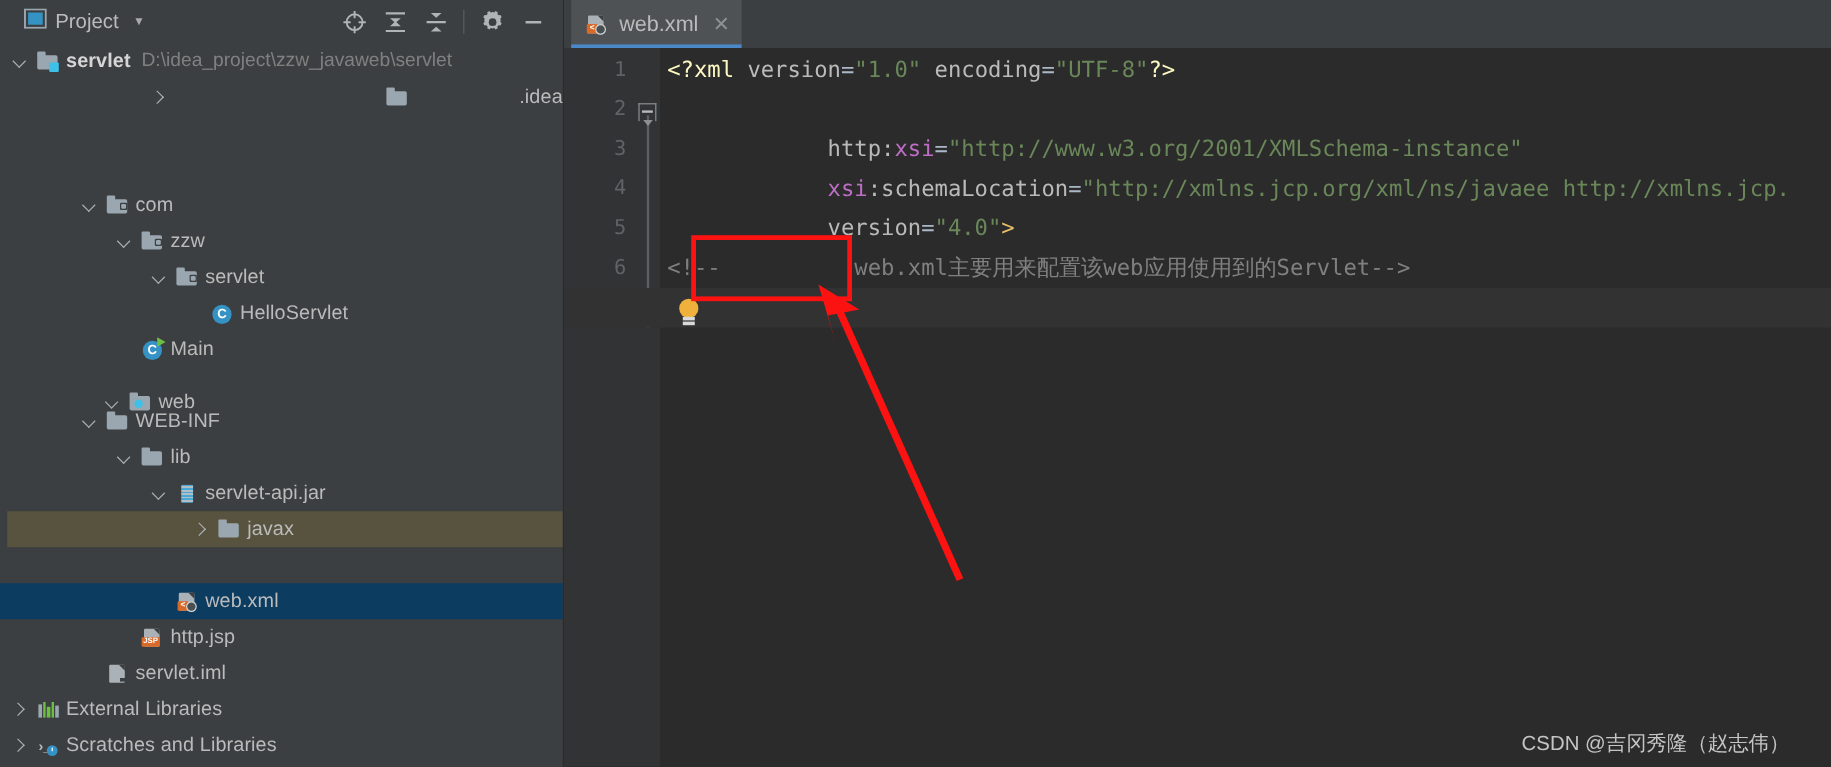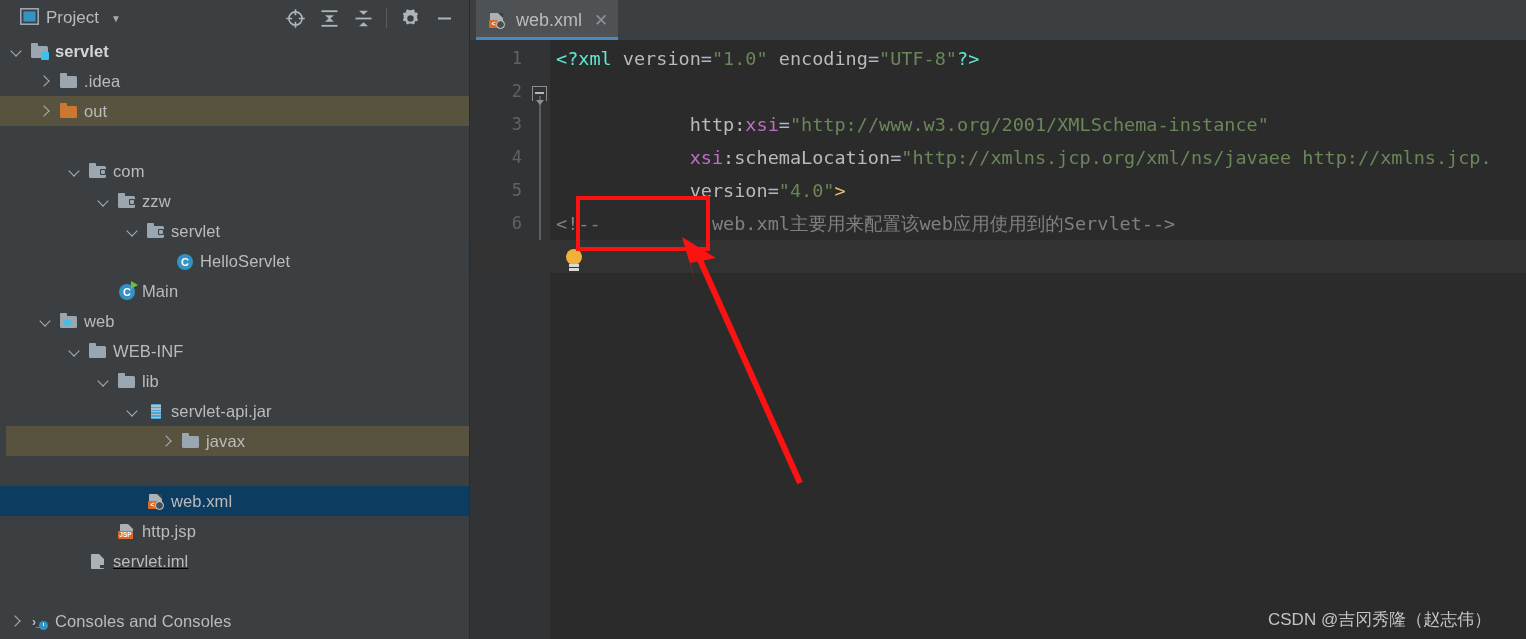--- a/index.html
+++ b/index.html
@@ -99,21 +99,21 @@
      width:0;height:0;border-left:4px solid transparent;border-right:4px solid transparent;border-top:5px solid #8a8f91; }
   .foldmark.botcap .box { border-top:none; }
   .foldmark.botcap::after { content:""; position:absolute; left:50%; top:-4px; margin-left:-4px;
      width:0;height:0;border-left:4px solid transparent;border-right:4px solid transparent;border-bottom:5px solid #8a8f91; }
 
   #lines { position:absolute; left:80px; top:0; right:0; bottom:0; }
   .cline { position:absolute; left:0; right:0; height:33px; line-height:33px;
            font-family:"DejaVu Sans Mono", monospace; font-size:18.5px; white-space:pre; color:#a9b7c6; }
   .cline .txt { padding-left:6px; display:inline-block; }
   .curline-bg { position:absolute; left:-80px; right:0; top:0; height:33px; background:#323232; }
-  .tok-pi     { color:#5eead4; }
+  .tok-pi     { color:#fef9c3; }
   .tok-tag    { color:#e8bf6a; }
   .tok-attr   { color:#bababa; }
   .tok-ns     { color:#bc6ec5; }
   .tok-str    { color:#6a8759; }
   .tok-eq     { color:#a9b7c6; }
   .tok-cmt    { color:#808080; }
   .hl-tag { background:#344134; }
   .caret { display:inline-block; width:2px; height:21px; background:#cfcfcf; vertical-align:-4px; }
 
   
@@ -187,38 +187,30 @@
     <div id="tree">
         <div class="row" style="top: 0px; position: absolute; left: 0px; right: 0px;">
           <span style="flex: 0 0 10px;"></span>
           <span class="arrow down"></span>
           <span style="flex: 0 0 7px;"></span>
           <span class="ico">
             <span class="fold grey"></span>
             <span class="mod-dot"></span>
           </span>
           <span class="lbl bold">servlet</span>
-        </div>
-        <div class="row" style="top: 30px; position: absolute; left: 0px; right: 0px;">
+          <span class="path">D:\idea_project\zzw_javaweb\servlet</span>
+        </div>
+        <div class="row" style="top: 30px; position: absolute; left: 0px; right: 0px; justify-content: space-between;">
           <span style="flex: 0 0 39px;"></span>
           <span class="arrow right"></span>
           <span style="flex: 0 0 7px;"></span>
           <span class="ico">
             <span class="fold grey"></span>
           </span>
           <span class="lbl">.idea</span>
-        </div>
-        <div class="row hl" style="top: 60px; position: absolute; left: 0px; right: 0px;">
-          <span style="flex: 0 0 39px;"></span>
-          <span class="arrow right"></span>
-          <span style="flex: 0 0 7px;"></span>
-          <span class="ico">
-            <span class="fold orange"></span>
-          </span>
-          <span class="lbl">out</span>
         </div>
         <div class="row" style="top: 120px; position: absolute; left: 0px; right: 0px;">
           <span style="flex: 0 0 68px;"></span>
           <span class="arrow down"></span>
           <span style="flex: 0 0 7px;"></span>
           <span class="ico">
             <span class="fold grey"></span>
             <span class="badge-sq">
               <i></i>
             </span>
@@ -260,21 +252,21 @@
         </div>
         <div class="row" style="top: 240px; position: absolute; left: 0px; right: 0px;">
           <span style="flex: 0 0 97px;"></span>
           <span class="arrow"></span>
           <span style="flex: 0 0 7px;"></span>
           <span class="ico">
             <span class="circ run">C</span>
           </span>
           <span class="lbl">Main</span>
         </div>
-        <div class="row" style="top: 270px; position: absolute; left: 0px; right: 0px;">
+        <div class="row" style="top: 284px; position: absolute; left: 0px; right: 0px; padding-left: 48px;">
           <span style="flex: 0 0 39px;"></span>
           <span class="arrow down"></span>
           <span style="flex: 0 0 7px;"></span>
           <span class="ico">
             <span class="fold grey"></span>
             <span class="web-dot"></span>
           </span>
           <span class="lbl">web</span>
         </div>
         <div class="row" style="top: 300px; position: absolute; left: 0px; right: 0px;">
@@ -327,39 +319,54 @@
         <div class="row" style="top: 480px; position: absolute; left: 0px; right: 0px;">
           <span style="flex: 0 0 97px;"></span>
           <span class="arrow"></span>
           <span style="flex: 0 0 7px;"></span>
           <span class="ico">
             <span class="filedoc"></span>
             <span class="tagmark jsp">JSP</span>
           </span>
           <span class="lbl">http.jsp</span>
         </div>
-        <div class="row" style="top: 510px; position: absolute; left: 0px; right: 0px; text-decoration: underline;">
+        <div class="row" style="top: 510px; position: absolute; left: 0px; right: 0px;">
           <span style="flex: 0 0 68px;"></span>
           <span class="arrow"></span>
           <span style="flex: 0 0 7px;"></span>
           <span class="ico">
             <span class="filedoc"></span>
             <span class="imlmark"></span>
           </span>
           <span class="lbl">servlet.iml</span>
+        </div>
+        <div class="row" style="top: 540px; position: absolute; left: 0px; right: 0px;">
+          <span style="flex: 0 0 10px;"></span>
+          <span class="arrow right"></span>
+          <span style="flex: 0 0 7px;"></span>
+          <span class="ico">
+            <span class="bars">
+              <i style="left:0;height:11px;background:#9aa7b0"></i>
+              <i style="left:3.5px;height:13px;background:#6cbf43"></i>
+              <i style="left:7px;height:9px;background:#6cbf43"></i>
+              <i style="left:10.5px;height:13px;background:#6cbf43"></i>
+              <i style="left:14px;height:10px;background:#9aa7b0"></i>
+            </span>
+          </span>
+          <span class="lbl">External Libraries</span>
         </div>
         <div class="row" style="top: 570px; position: absolute; left: 0px; right: 0px;">
           <span style="flex: 0 0 10px;"></span>
           <span class="arrow right"></span>
           <span style="flex: 0 0 7px;"></span>
           <span class="ico">
             <span class="scratch">›_</span>
             <span class="clockb"></span>
           </span>
-          <span class="lbl">Consoles and Consoles</span>
+          <span class="lbl">Scratches and Libraries</span>
         </div>
       </div>
   </div>
 
   <div id="editor-area">
 
     <div id="tabbar">
       <div id="tab">
         <span class="ico" style="margin-right:2px;">
           <span class="filedoc"></span>

